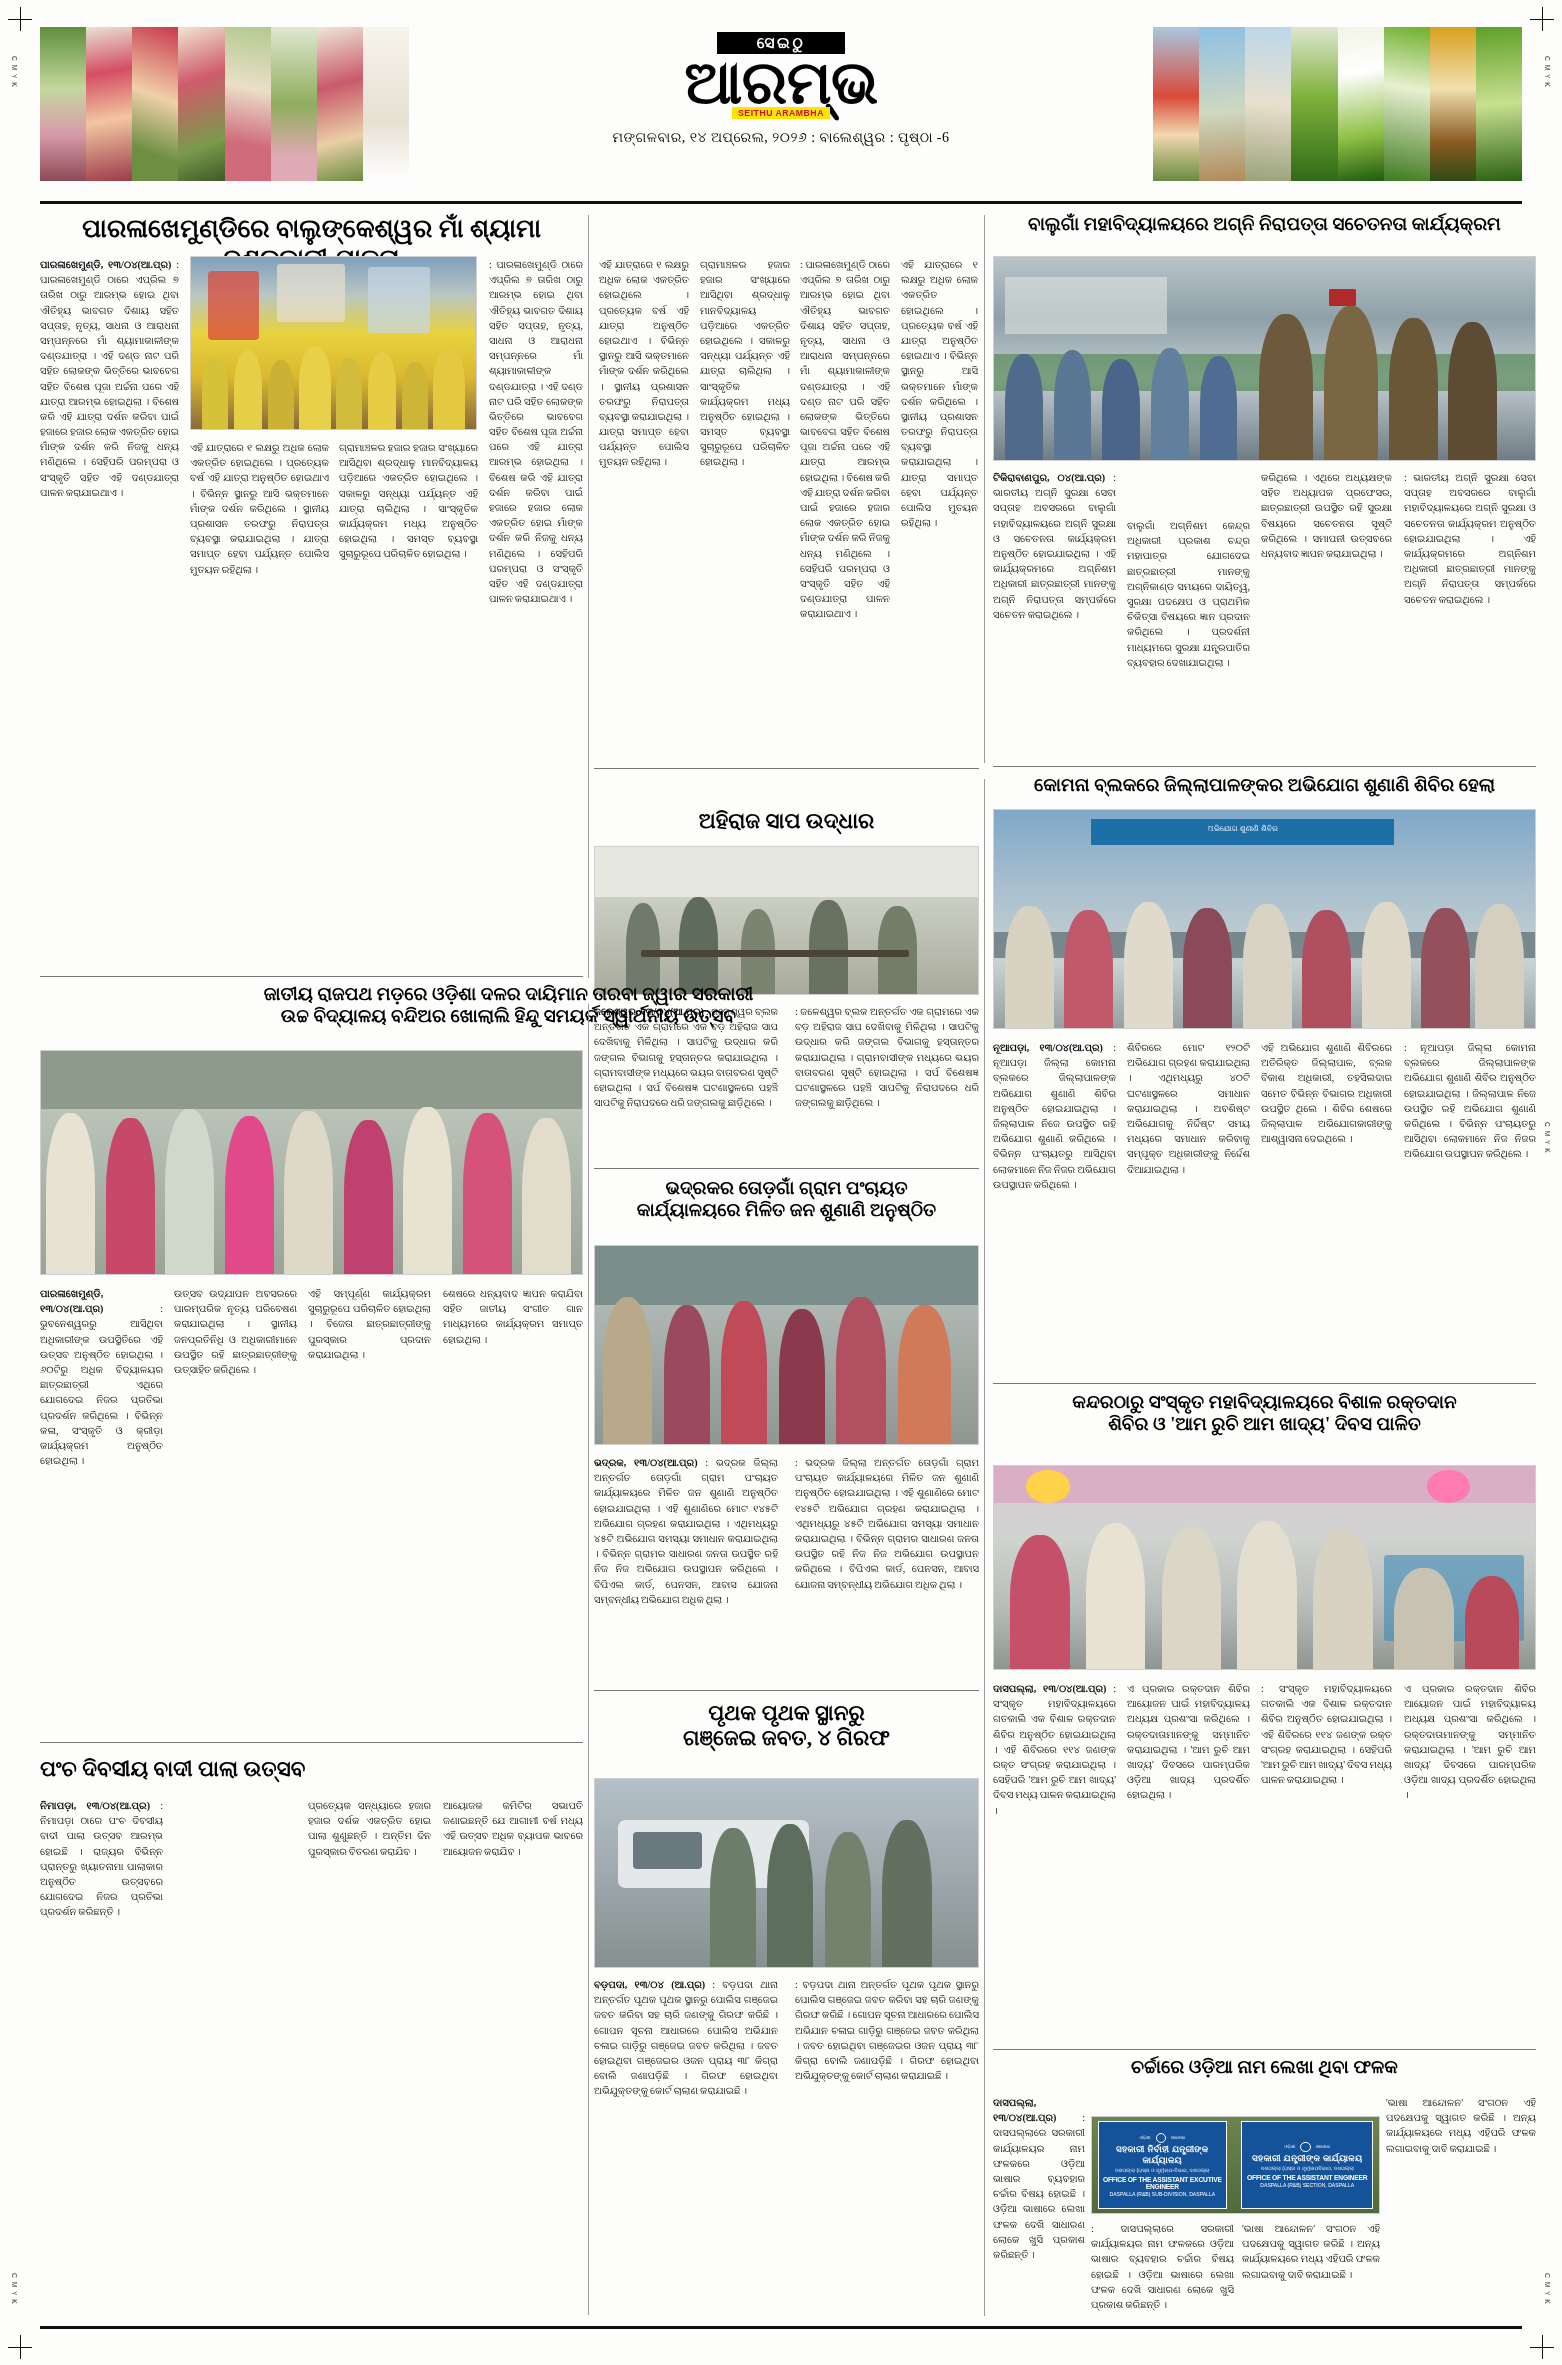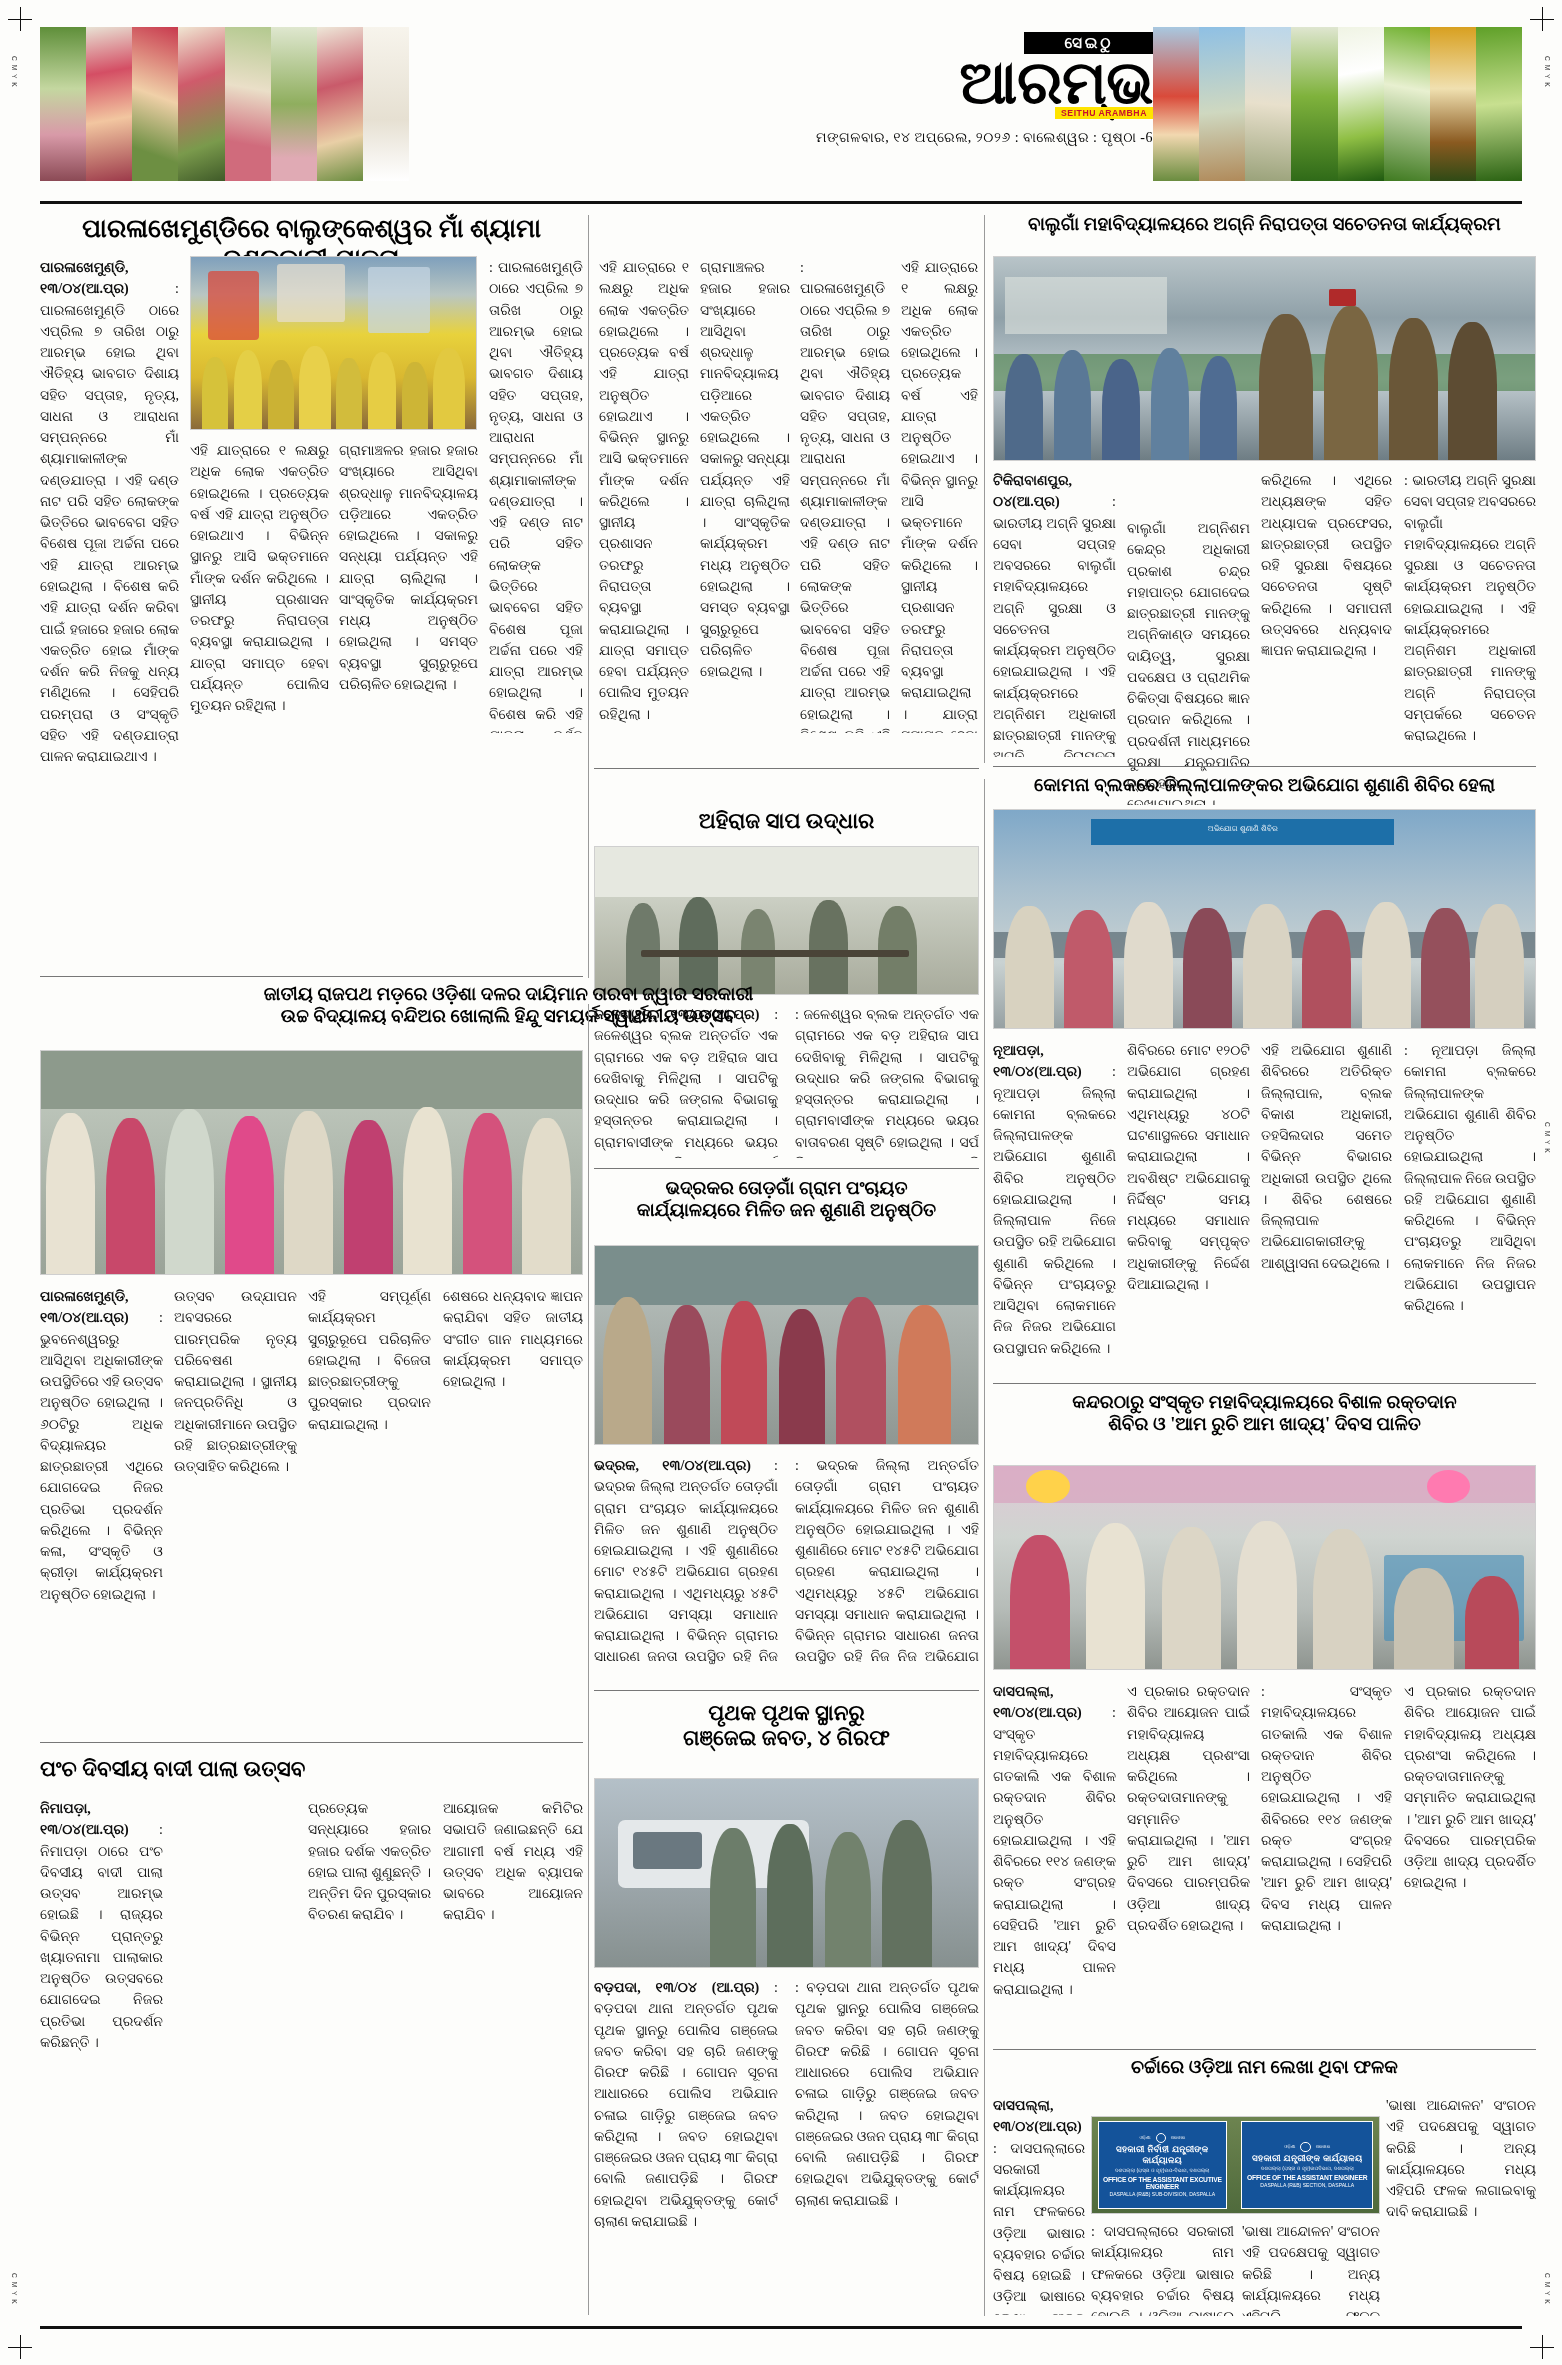--- a/index.html
+++ b/index.html
@@ -32,21 +32,21 @@
 
   
   .masthead {
     position:absolute; left:40px; top:27px; right:40px; height:154px;
     display:flex; align-items:stretch;
   }
   .mast-strip { width:369px; height:154px; overflow:hidden; display:flex; }
   .mast-strip .ph { flex:1 1 0; height:100%; }
   .mast-center {
     flex:1 1 auto; display:flex; flex-direction:column;
-    align-items:flex-end; justify-content:flex-start; padding-top:5.1px;
+    align-items:center; justify-content:flex-start; padding-top:5.1px;
     position:relative;
   }
   .mast-seithu {
     background:#000; color:#fff; font-weight:bold;
     font-size:15.4px; letter-spacing:2.6px;
     padding:2.6px 40px 3.6px; line-height:1;
     font-family:"Liberation Sans", sans-serif;
   }
   .mast-title {
     font-size:60px; font-weight:bold; line-height:1.02;
@@ -63,21 +63,21 @@
     margin-top:11.3px; font-size:14px; color:#000; letter-spacing:0.5px;
   }
 
   .rule-thick { position:absolute; left:40px; right:40px; height:2.6px; background:#111; }
 
   
   .photo { position:relative; overflow:hidden; border:0.5px solid #cfcfcf; }
 
   
   .col-text {
-    font-size:14px; line-height:1.52; text-align:justify;
+    font-size:10px; line-height:1.52; text-align:justify;
     color:#0c0c0c; hyphens:none; word-spacing:-0.5px;
     font-family:"Liberation Serif", serif;
   }
   .col-text .lead { font-weight:bold; }
 
   .vrule { position:absolute; width:0.5px; background:#9a9a9a; }
   .hrule { position:absolute; height:0.5px; background:#777; }
 
   h2.hl {
     margin:0; padding:0; color:#000; font-weight:bold;

